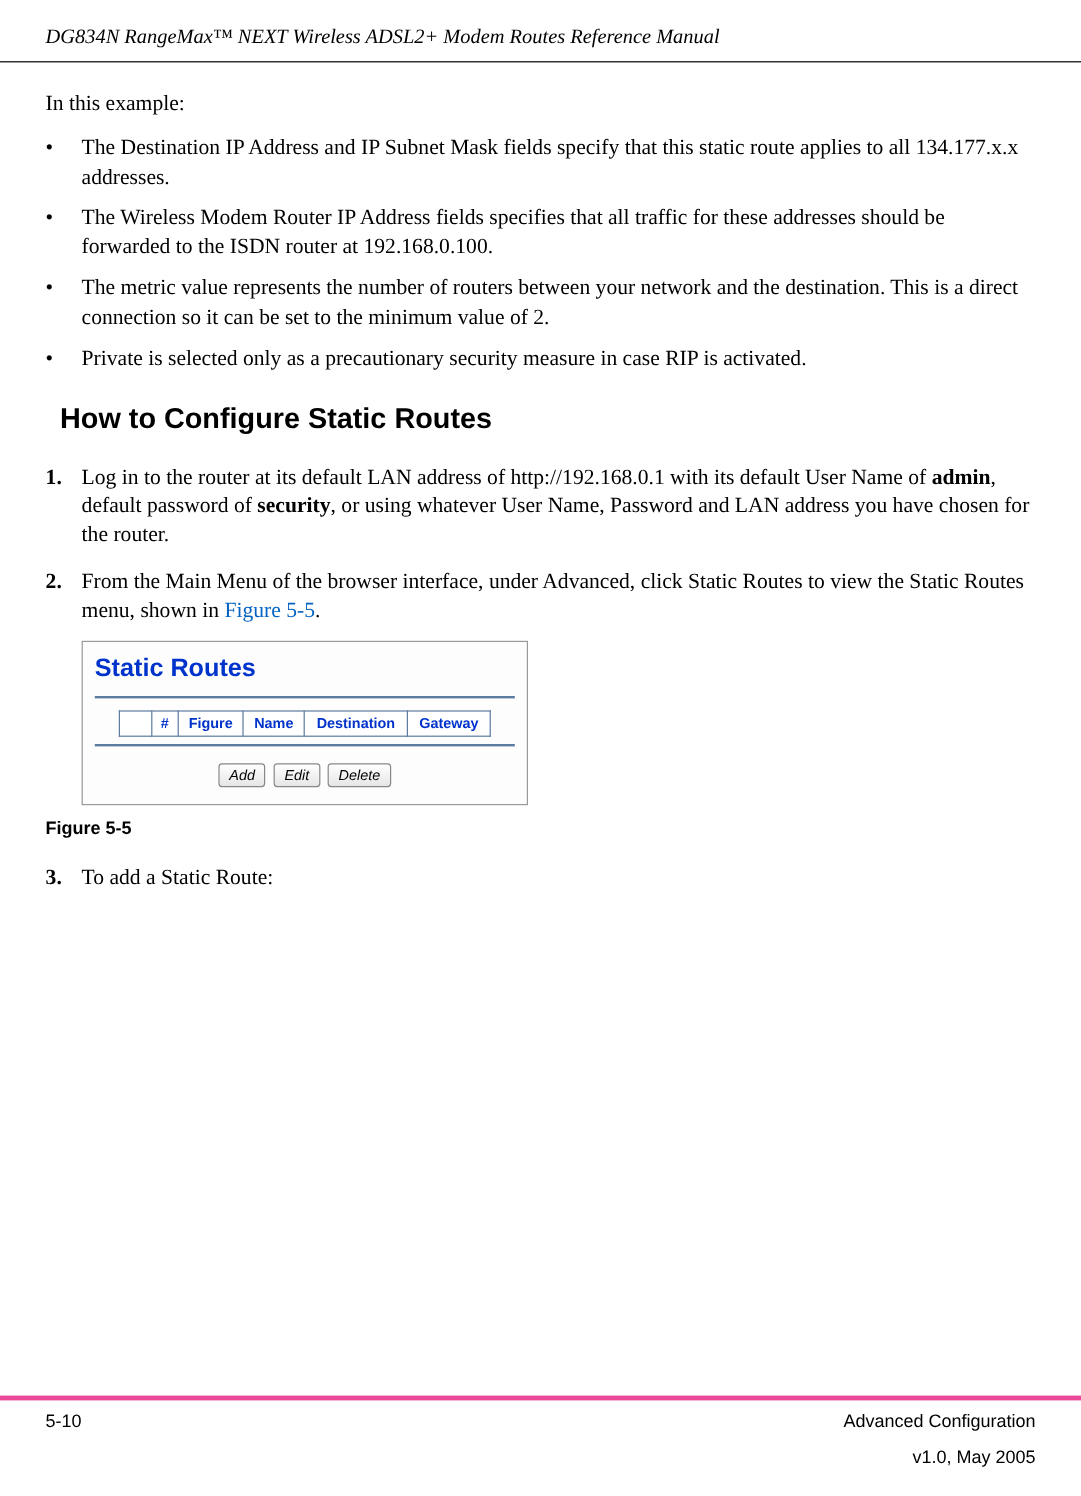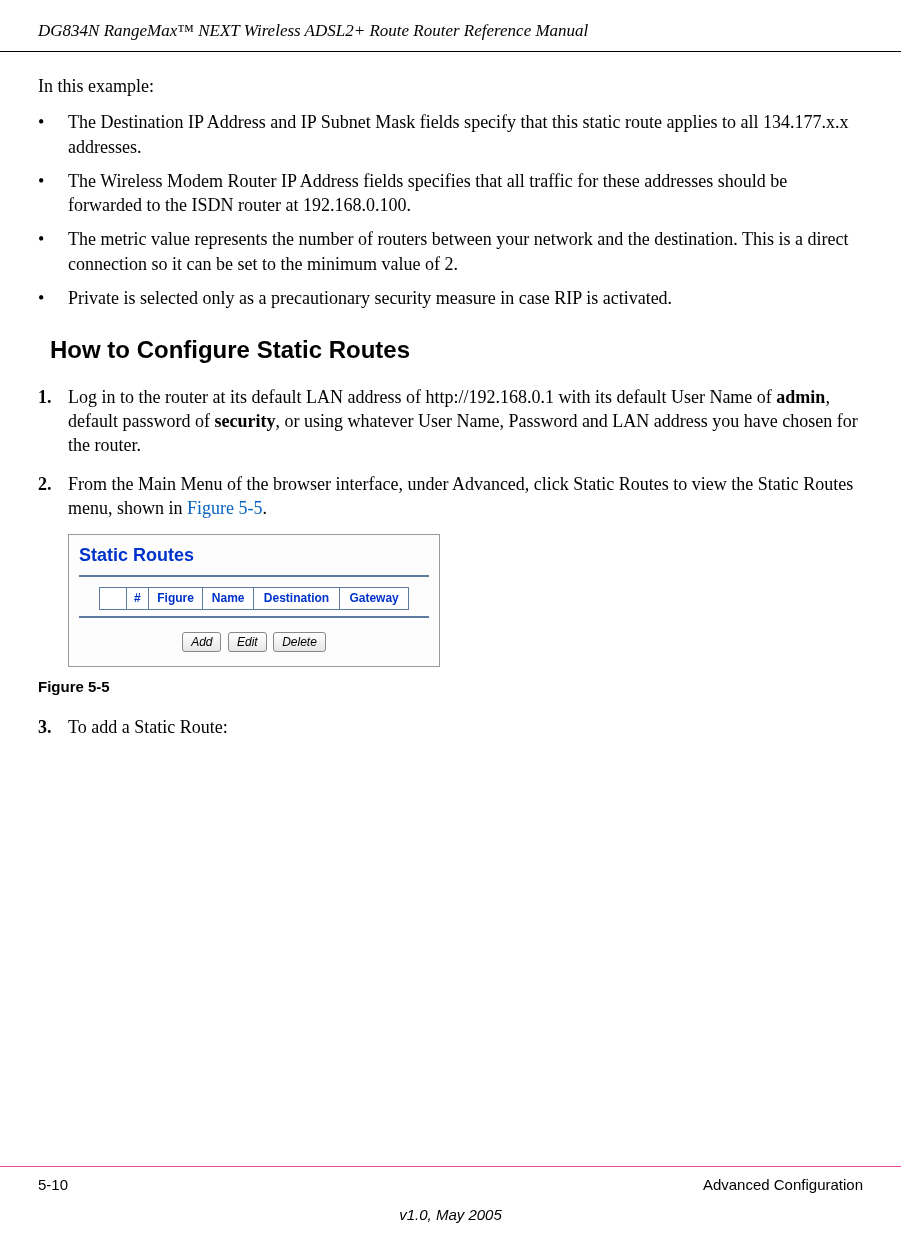--- a/index.html
+++ b/index.html
@@ -66,21 +66,21 @@
       border: 1px solid #999;
       width: 350px;
       margin: 12px 0 8px 30px;
       padding: 8px 10px 14px 10px;
       background: #fdfdfd;
     }
     .figure-title {
       color: #0033cc;
       font-family: Arial, sans-serif;
       font-weight: bold;
-      font-size: 18px;
+      font-size: 21px;
       margin-bottom: 8px;
     }
     .figure-hr {
       height: 2px;
       background: #5b7ba1;
       margin-bottom: 10px;
     }
     .routes-table {
       border-collapse: collapse;
       width: 310px;
@@ -124,42 +124,41 @@
       font-family: Arial, Helvetica, sans-serif;
       font-weight: bold;
       font-size: 15px;
       margin: 10px 0 18px 0;
     }
     .footer {
       position: absolute;
       bottom: 22px;
       left: 0;
       right: 0;
-      border-top: 1px solid #ec4899;
+      border-top: 4px solid #ec4899;
       padding: 8px 38px 0 38px;
       font-size: 15px;
     }
     .footer-row {
       display: flex;
       justify-content: space-between;
       font-family: Arial, Helvetica, sans-serif;
     }
     .footer-version {
-      text-align: center;
-      font-style: italic;
+      text-align: right;
       font-family: Arial, Helvetica, sans-serif;
       margin-top: 10px;
       font-size: 15px;
     }
   </style>
 </head>
 <body>
 
 <div class="header">
-  <span>DG834N RangeMax™ NEXT Wireless ADSL2+ Route Router Reference Manual</span>
+  <span>DG834N RangeMax™ NEXT Wireless ADSL2+ Modem Routes Reference Manual</span>
 </div>
 
 <div class="content">
 
   <div class="intro">In this example:</div>
 
   <div class="bullet-list">
     <div class="bullet-item">
       <div class="bullet-marker">•</div>
       <div class="bullet-text">The Destination IP Address and IP Subnet Mask fields specify that this static route applies to all 134.177.x.x addresses.</div>

